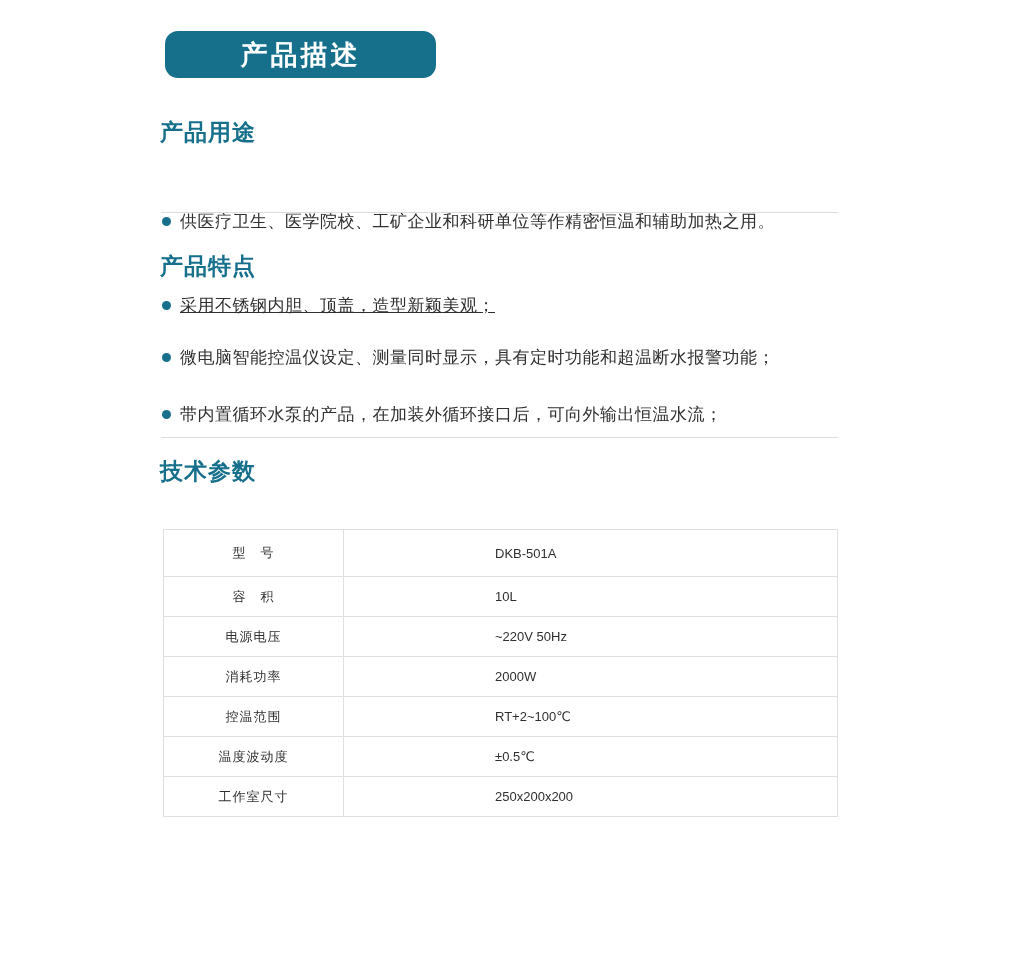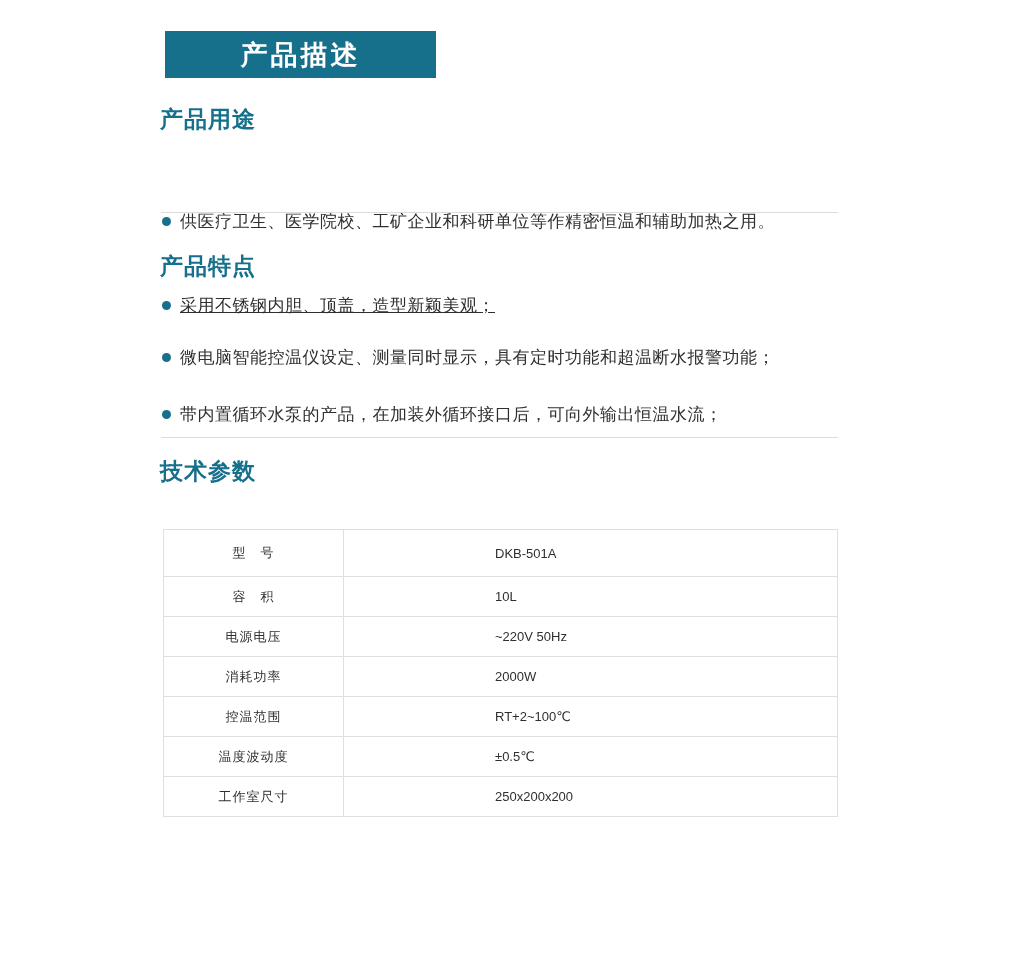--- a/index.html
+++ b/index.html
@@ -1,15 +1,15 @@
 <!DOCTYPE html>
 <html><head>
 <meta charset="utf-8">
 <style>
-  * { margin: 0; padding: 0; box-sizing: border-box; }
+  * { margin: 0; padding: 0; box-sizing: border-box; border-radius: 13px; }
   html, body {
     width: 1010px;
     background: #ffffff;
     font-family: "Liberation Sans", "DejaVu Sans", sans-serif;
   }
   body {
     height: 956px;
     position: relative;
     overflow: hidden;
     color: #2f2f2f;
@@ -36,21 +36,21 @@
 
   
   .section-heading {
     position: absolute;
     left: 160px;
     color: #16708c;
     font-size: 23px;
     font-weight: bold;
     letter-spacing: 1px;
   }
-  .h-usage    { top: 104px; }
+  .h-usage    { top: 117px; }
   .h-features { top: 251px; }
   .h-specs    { top: 456px; }
 
   
   .bullet-item {
     position: absolute;
     left: 162px;
     display: flex;
     align-items: center;
     font-size: 17px;

